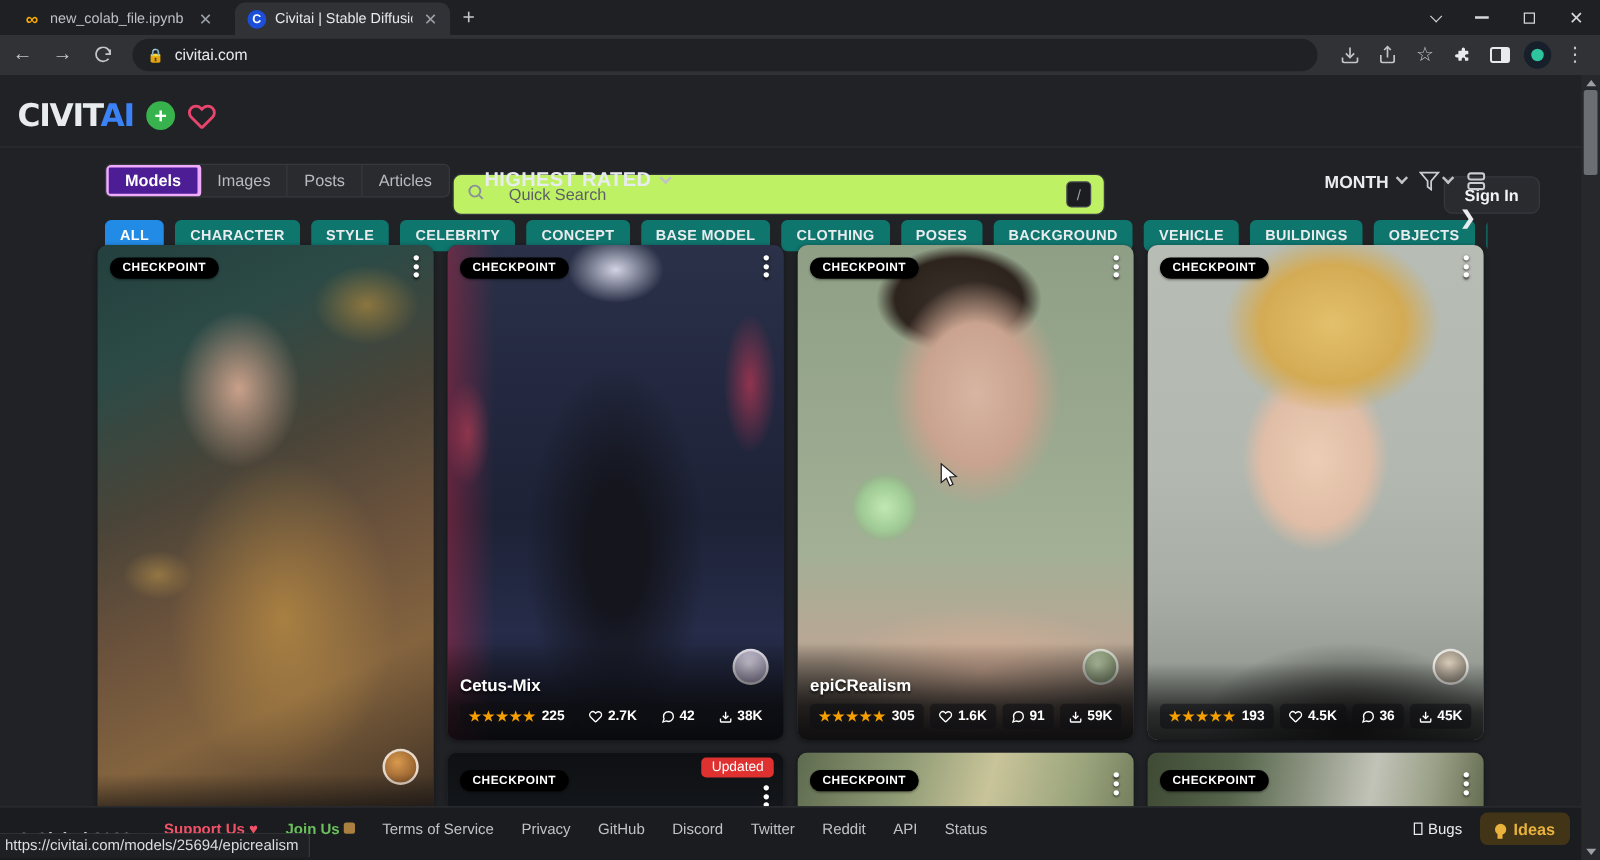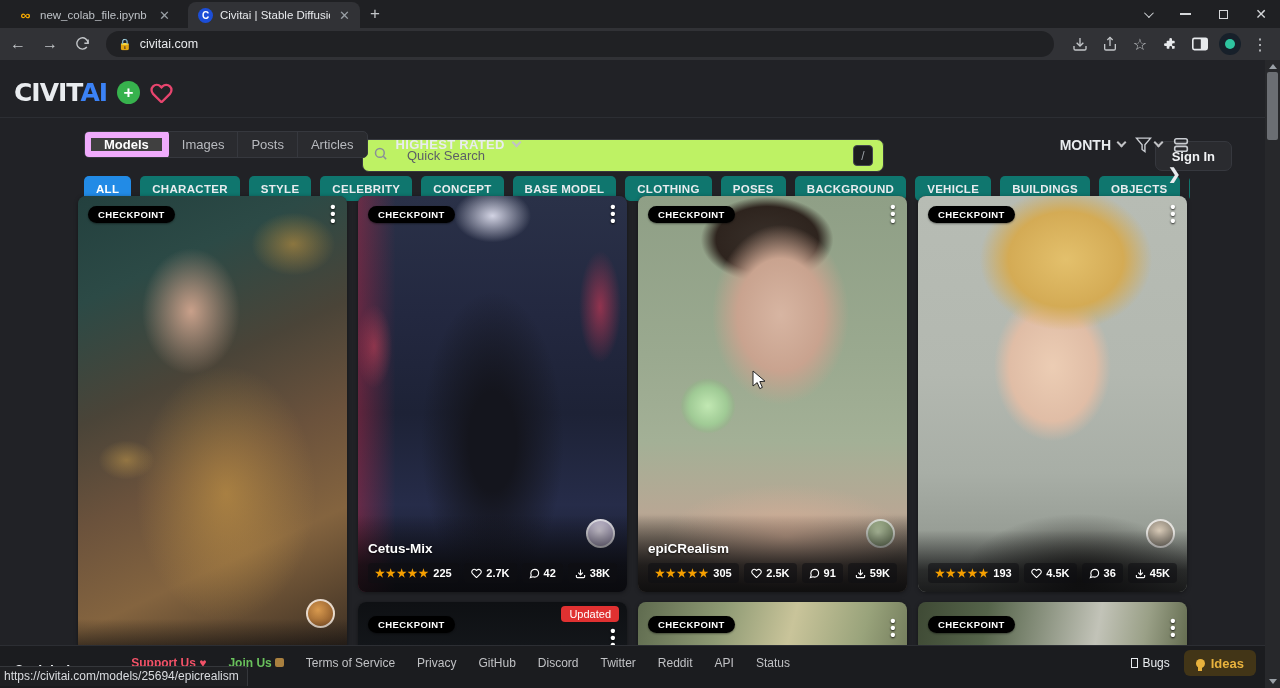--- a/index.html
+++ b/index.html
@@ -42,22 +42,22 @@
   .search { position:absolute; left:362px; top:71px; width:522px; height:33px; background:#bef264; border:1px solid #36383e; border-radius:7px; display:flex; align-items:center; padding:0 10px; gap:19px; }
   .search .q-ic { color:#8a8f98; }
   .search .ph { color:#5c5f66; font-size:13px; flex:1; }
   .slash-badge { width:20px; height:21px; border:1px solid #45484f; border-radius:4px; background:#1c1d20; color:#9aa0a6; font-size:12px; display:flex; align-items:center; justify-content:center; }
   .signin { position:absolute; right:48px; top:73px; height:30px; padding:0 16px; background:#2a2b2f; border:1px solid #36383e; border-radius:7px; color:#f1f3f5; font-size:13px; font-weight:bold; display:flex; align-items:center; }
 
   .nav-row { position:absolute; top:131px; left:84px; right:90px; height:27px; display:flex; align-items:center; }
   .seg { display:flex; height:27px; background:#2a2b2f; border:1px solid #36383e; border-radius:5px; overflow:hidden; }
   .seg-item { padding:0 13px; display:flex; align-items:center; color:#b8babf; font-size:13px; border-right:1px solid #36383e; }
   .seg-item:last-child { border-right:none; }
-  .seg-item.on { background:#404040; color:#fff; font-weight:bold; border-radius:4px; border:7px solid #f0abfc; margin:-1px 0 -1px -1px; }
-  .sort { margin-left:28px; color:#e9ecef; font-size:13px; font-weight:bold; letter-spacing:.3px; display:flex; align-items:center; gap:8px; }
+  .seg-item.on { background:#4c1d95; color:#fff; font-weight:bold; border-radius:4px; border:3px solid #f0abfc; margin:-1px 0 -1px -1px; }
+  .sort { margin-left:28px; color:#e9ecef; font-size:16px; font-weight:bold; letter-spacing:.3px; display:flex; align-items:center; gap:8px; }
   .dchev { display:inline-block; width:7px; height:7px; border-right:2px solid #c1c2c5; border-bottom:2px solid #c1c2c5; transform:rotate(45deg); margin-top:-4px; }
   .nav-right { margin-left:auto; display:flex; align-items:center; gap:10px; color:#e9ecef; }
   .period { font-size:14px; font-weight:bold; display:flex; align-items:center; gap:7px; }
   .ic-btn { display:flex; align-items:center; gap:3px; color:#c9ccd1; }
 
   .chips { position:absolute; top:163px; left:84px; width:1106px; height:26px; display:flex; gap:9px; overflow:hidden;margin-top:13px; }
   .chip { flex:0 0 auto; height:25px; padding:0 12px; background:#0f766e; border-radius:5px; color:#e9ecef; font-size:11.5px; font-weight:bold; display:flex; align-items:center; letter-spacing:.3px; }
   .chip.on { background:#228be6; color:#fff; }
   .chips-arrow { position:absolute; top:165px; left:1168px; color:#e9ecef; font-size:15px; font-weight:bold; }
 
@@ -344,21 +344,21 @@
         <div class="card-title">epiCRealism</div>
         <div class="stats">
           <span class="stat">
               <span class="stars">★★★★★</span>
               <span>305</span>
             </span>
           <span class="stat push">
             <svg width="11" height="10" viewBox="0 0 24 22" fill="none" stroke-width="2.4">
                 <path d="M20.84 4.61a5.5 5.5 0 0 0-7.78 0L12 5.67l-1.06-1.06a5.5 5.5 0 0 0-7.78 7.78L12 21.23l8.84-8.84a5.5 5.5 0 0 0 0-7.78z"></path>
               </svg>
-            <span>2.5K</span>
+            <span>1.6K</span>
             </span>
           <span class="stat">
             <svg width="11" height="11" viewBox="0 0 24 24" fill="none" stroke-width="2.4">
                 <path d="M21 11.5a8.38 8.38 0 0 1-.9 3.8 8.5 8.5 0 0 1-7.6 4.7 8.38 8.38 0 0 1-3.8-.9L3 21l1.9-5.7a8.38 8.38 0 0 1-.9-3.8 8.5 8.5 0 0 1 4.7-7.6 8.38 8.38 0 0 1 3.8-.9h.5a8.48 8.48 0 0 1 8 8z"></path>
               </svg>
             <span>91</span>
             </span>
           <span class="stat">
             <svg width="11" height="11" viewBox="0 0 24 24" fill="none" stroke-width="2.4">
                 <path d="M21 15v4a2 2 0 0 1-2 2H5a2 2 0 0 1-2-2v-4"></path>

